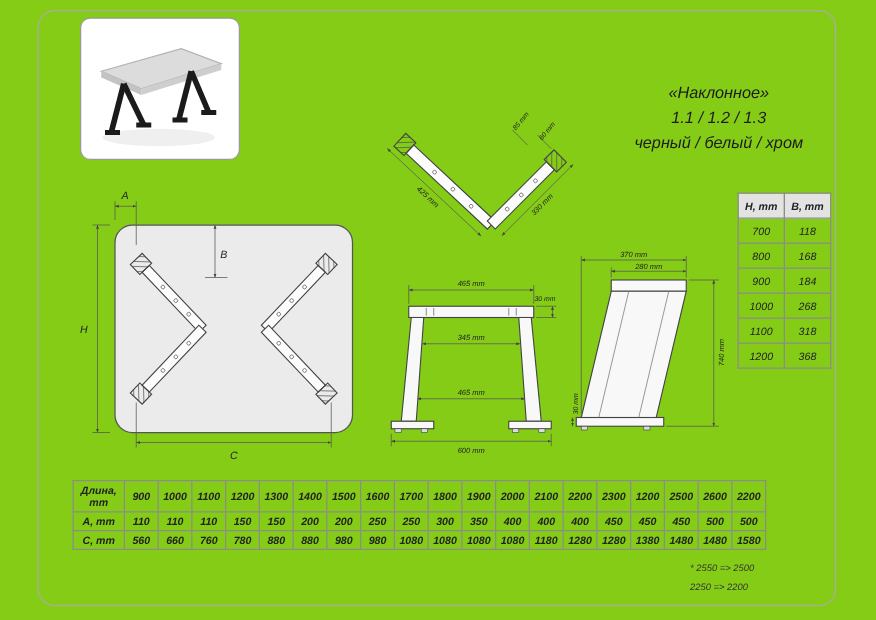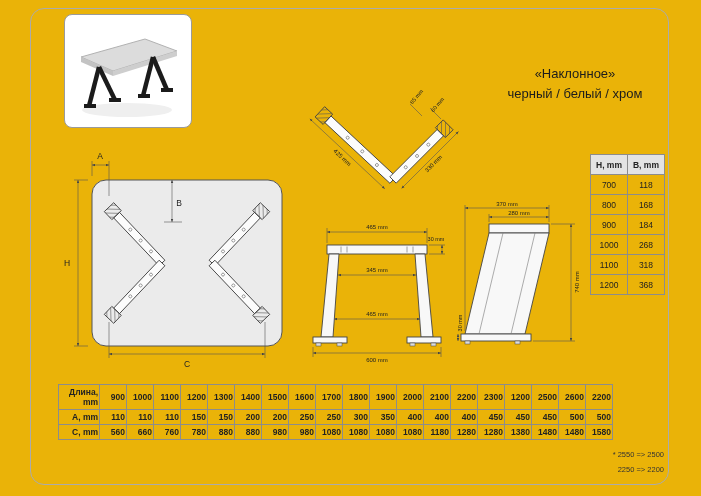--- a/index.html
+++ b/index.html
@@ -1,18 +1,18 @@
 <!DOCTYPE html>
 <html><head>
 <meta charset="utf-8">
 <style>
   html,body { margin:0; padding:0; background:#ffffff; }
   .canvas {
-    position:relative; width:701px; height:496px; background:#eab308;
-    font-family:"Liberation Sans", sans-serif; color:#222; overflow:hidden;
+    position:relative; width:701px; height:496px; background:#84cc16;
+    font-family:"Liberation Sans", sans-serif; color:#222; overflow:hidden;font-style:italic;
   }
   .page-border {
     position:absolute; left:30px; top:8px; width:637px; height:475px;
     border:1.5px solid #ababab; border-radius:14px;
   }
   .img-box {
     position:absolute; left:64px; top:14px; width:126px; height:112px;
     border:1px solid #9a9a9a; border-radius:8px; background:#fff; overflow:hidden;
   }
   .title-block {
@@ -26,27 +26,27 @@
   .fv { left:303px; top:215px; }
   .sv { left:455px; top:196px; }
   table { border-collapse:collapse; }
   .hb-table { position:absolute; left:590px; top:154px; font-size:8.5px; }
   .hb-table th, .hb-table td {
     border:1px solid #8c8c8c; text-align:center; padding:4.5px 5px; min-width:24px;
   }
   .hb-table th { background:#e3e3e3; font-weight:700; }
   .size-table { position:absolute; left:58px; top:384px; font-size:8.5px; }
   .size-table td {
-    border:1px solid #8c8c8c; text-align:right; padding:2px 1px;
+    border:1px solid #8c8c8c; text-align:center; padding:2px 1px;
     min-width:24px; font-weight:700;
   }
   .size-table .rowhead { width:38px; font-weight:700; }
   .footnotes {
     position:absolute; left:552px; top:447px; width:112px;
-    text-align:right; font-size:7.5px; line-height:2.0; color:#333;
+    font-size:7.5px; line-height:2.0; color:#333;
   }
 </style>
 </head>
 <body>
 
 <div class="canvas">
   <div class="page-border"></div>
 
   <div class="img-box">
     <svg width="126" height="112" viewBox="0 0 126 112">
@@ -64,20 +64,21 @@
         <path d="M88,42 L78,81" fill="none"></path>
         <path d="M88,42 L102,75" fill="none"></path>
         <rect x="73" y="79" width="12" height="4" stroke="none"></rect>
         <rect x="96" y="73" width="12" height="4" stroke="none"></rect>
       </g>
     </svg>
   </div>
 
   <div class="title-block">
     <div>«Наклонное»</div>
+    <div>1.1 / 1.2 / 1.3</div>
     <div>черный / белый / хром</div>
   </div>
 
   <svg class="drawing tv" width="245" height="230" viewBox="0 0 245 230">
     <defs>
       <pattern id="h1" width="4" height="4" patternUnits="userSpaceOnUse" patternTransform="rotate(45)">
         <line x1="0" y1="0" x2="0" y2="4" stroke="#555" stroke-width="1.2"></line>
       </pattern>
       <marker id="a1" viewBox="0 0 10 10" refX="10" refY="5" markerWidth="5" markerHeight="5" orient="auto-start-reverse">
         <path d="M0,1 L10,5 L0,9 z" fill="#444"></path>

